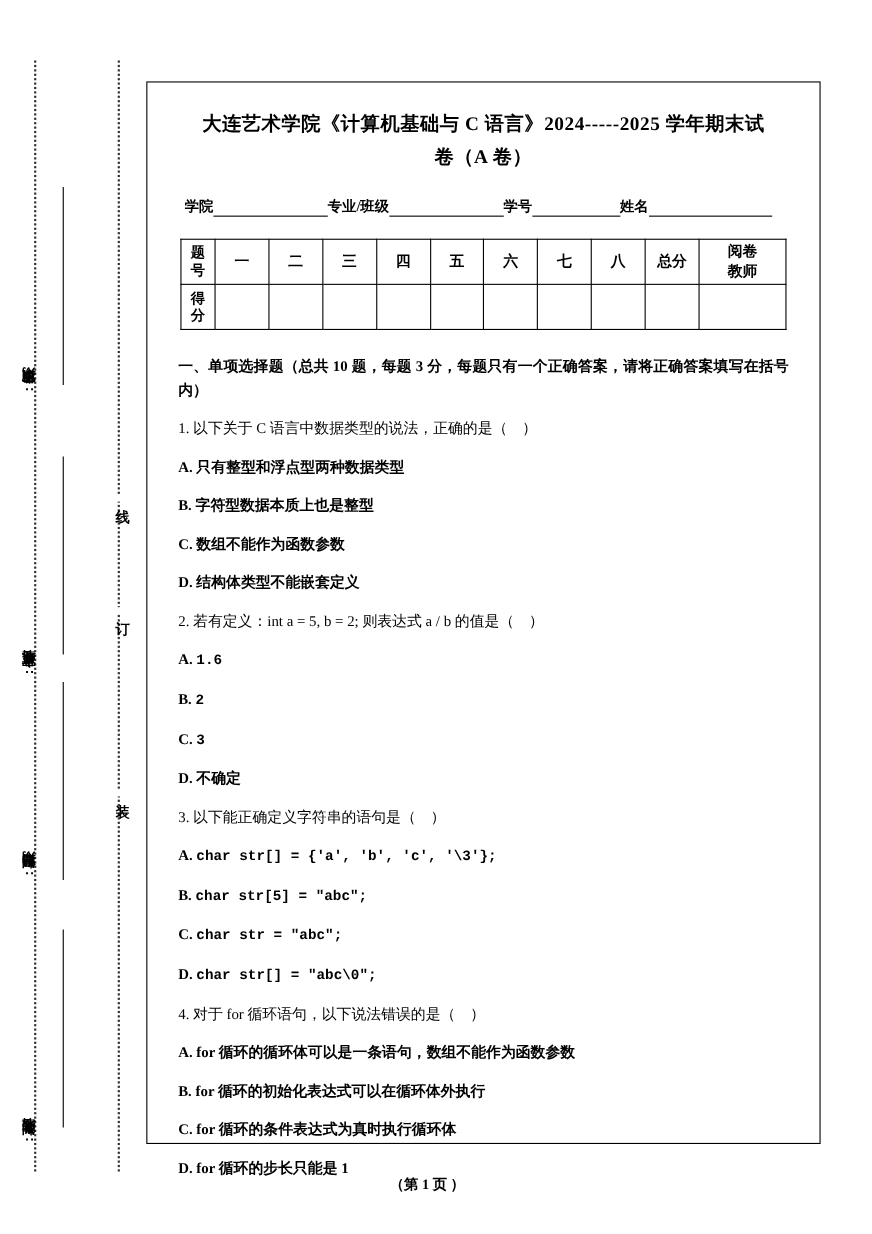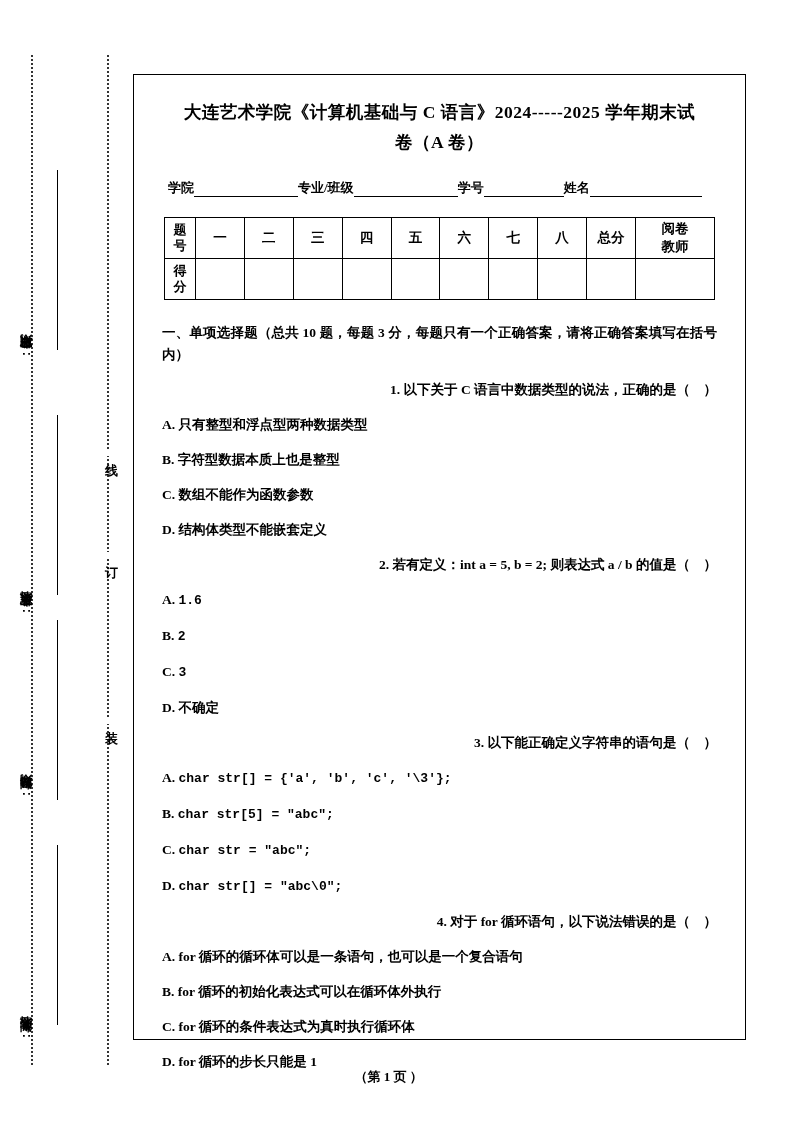--- a/index.html
+++ b/index.html
@@ -142,25 +142,24 @@
   .sec-head{
     font-size:13.5px;
     font-weight:bold;
     font-family:"Liberation Serif", serif;
     line-height:22px;
     margin-bottom:14px;
     text-align:justify;
   }
   .qtext{
     font-size:13.5px;
-    font-weight:bold;
+    font-weight:normal;
     font-family:"Liberation Serif", serif;
     line-height:20px;
     margin:0 0 15px 0;
-    text-align:right;
   }
   .opt{
     font-size:13.5px;
     font-weight:bold;
     font-family:"Liberation Serif", serif;
     line-height:20px;
     margin:0 0 15px 0;
   }
   .mono{
     font-family:"Liberation Mono", monospace;
@@ -283,21 +282,21 @@
             <div class="opt"><span>A. </span><span class="mono">1.6</span></div>
             <div class="opt"><span>B. </span><span class="mono">2</span></div>
             <div class="opt"><span>C. </span><span class="mono">3</span></div>
             <div class="opt"><span>D. </span><span>不确定</span></div>
             <div class="qtext">3. 以下能正确定义字符串的语句是（　）</div>
             <div class="opt"><span>A. </span><span class="mono">char str[] = {'a', 'b', 'c', '\3'};</span></div>
             <div class="opt"><span>B. </span><span class="mono">char str[5] = "abc";</span></div>
             <div class="opt"><span>C. </span><span class="mono">char str = "abc";</span></div>
             <div class="opt"><span>D. </span><span class="mono">char str[] = "abc\0";</span></div>
             <div class="qtext">4. 对于 for 循环语句，以下说法错误的是（　）</div>
-            <div class="opt"><span>A. </span><span>for 循环的循环体可以是一条语句，也可以是一个复合语句</span></div>
+            <div class="opt"><span>A. </span><span>for 循环的循环体可以是一条语句，数组不能作为函数参数</span></div>
             <div class="opt"><span>B. </span><span>for 循环的初始化表达式可以在循环体外执行</span></div>
             <div class="opt"><span>C. </span><span>for 循环的条件表达式为真时执行循环体</span></div>
             <div class="opt"><span>D. </span><span>for 循环的步长只能是 1</span></div>
           </div>
       </div>
 
     </div>
   </div>
 
   <div class="footer">（第 1 页 ）</div>

